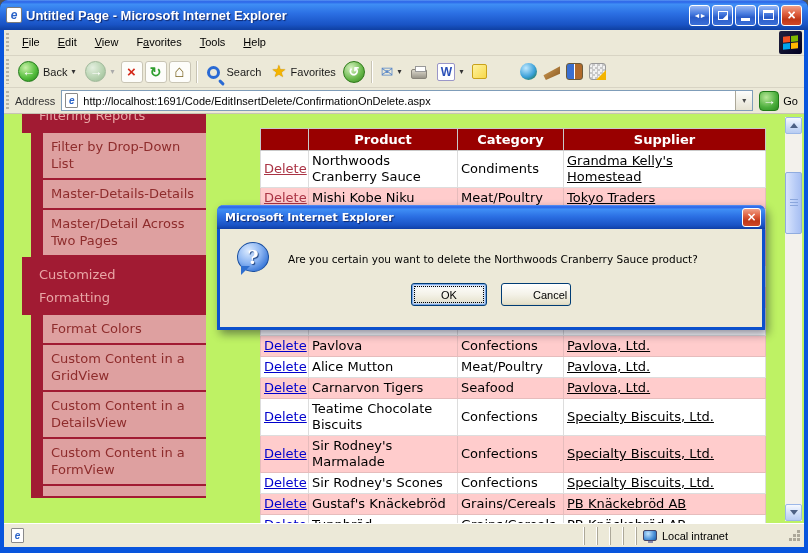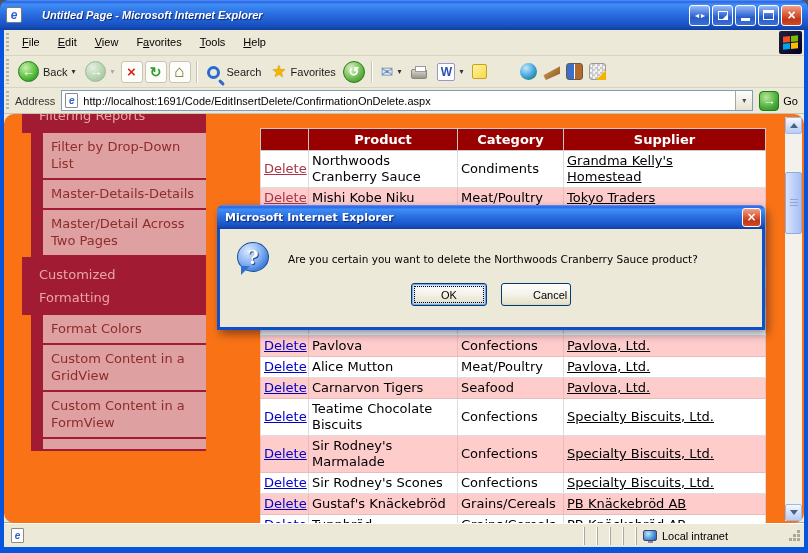--- a/index.html
+++ b/index.html
@@ -12,22 +12,22 @@
     overflow:hidden;
   }
   
   .titlebar{
     height:30px;display:flex;align-items:center;padding:0 6px;
     background:linear-gradient(180deg,#5a96f2 0%,#2a63e8 6%,#3f8ef5 14%,#2b6fe3 45%,#1953c5 82%,#1144a8 96%,#0f3fa6 100%);
     border-radius:8px 8px 0 0;
   }
   .app-icon{width:16px;height:16px;background:#fff;border:1px solid #7a7a7a;border-radius:2px;
     color:#2a63c8;font-weight:bold;font-size:12px;line-height:14px;text-align:center;font-style:italic;}
-  .title-text{color:#fff;font-weight:bold;font-size:11px;margin-left:20px;flex:1;
-    text-shadow:1px 1px 1px rgba(0,0,40,.6);white-space:nowrap;overflow:hidden;font-style:italic;}
+  .title-text{color:#fff;font-weight:bold;font-size:13px;margin-left:4px;flex:1;
+    text-shadow:1px 1px 1px rgba(0,0,40,.6);white-space:nowrap;overflow:hidden;}
   .win-controls{display:flex;gap:2px;}
   .wbtn{
     width:21px;height:21px;border-radius:3px;border:1px solid #fff;
     background:linear-gradient(180deg,#9ab8f4 0%,#4a7de0 40%,#2a5cc8 60%,#3a6fd8 100%);
     color:#fff;display:flex;align-items:center;justify-content:center;cursor:pointer;position:relative;
   }
   .wbtn.close{background:linear-gradient(180deg,#f0a088 0%,#e06040 40%,#c03818 70%,#d04828 100%);font-size:14px;font-weight:bold;line-height:1;}
   .glyph-lr{font-size:7px;letter-spacing:-1px;font-weight:bold;}
   .restore-glyph{width:10px;height:9px;border:1px solid #fff;position:relative;}
   .restore-glyph::after{content:"";position:absolute;right:-3px;bottom:-3px;border:3px solid transparent;border-left-color:#fff;transform:rotate(45deg);}
@@ -93,21 +93,21 @@
     font-weight:bold;font-size:10px;line-height:13px;text-align:center;font-style:italic;flex:none;}
   .addr-url{font-size:11px;color:#000;margin-left:5px;white-space:nowrap;overflow:hidden;flex:1;}
   .combo-btn{width:17px;height:19px;background:linear-gradient(180deg,#fdfdfb,#e6e2d2);border-left:1px solid #aca899;
     display:flex;align-items:center;justify-content:center;font-size:8px;color:#4a4a4a;cursor:pointer;}
   .go-btn{display:flex;align-items:center;gap:4px;margin-left:6px;cursor:pointer;}
   .go-icon{width:20px;height:20px;border-radius:4px;display:flex;align-items:center;justify-content:center;
     background:radial-gradient(circle at 35% 30%,#b8e898,#4cae3c 60%,#2a8a1f);border:1px solid #1f7a18;
     color:#fff;font-weight:bold;font-size:13px;line-height:1;}
   .go-label{font-size:11px;color:#000;}
   
-  .content{flex:1;background:#f97316;position:relative;overflow:hidden;font-family:"DejaVu Sans",sans-serif;border-radius:10px;}
+  .content{flex:1;background:#bef264;position:relative;overflow:hidden;font-family:"DejaVu Sans",sans-serif;}
   
   .sidebar{position:absolute;left:18px;top:-16px;width:184px;font-size:13px;}
   .sb-header{background:var(--sidebar-header-bg,#a11b33);color:var(--sidebar-header-text,#e9a6a6);
     padding:6px 26px 6px 17px;line-height:23px;cursor:pointer;}
   .sb-items{margin-left:9px;}
   .sb-item{background:var(--sidebar-item-bg,#dea0a0);color:var(--sidebar-item-text,#8e2c2c);
     border-left:12px solid var(--sidebar-header-bg,#a11b33);
     border-bottom:2px solid var(--sidebar-header-bg,#a11b33);
     padding:5px 6px 6px 8px;line-height:17px;cursor:pointer;}
   .sb-stub{height:12px;padding:0;}
@@ -299,20 +299,21 @@
           <div class="sb-header">Filtering Reports</div>
           <div class="sb-items">
             <div class="sb-item">Filter by Drop-Down List</div>
             <div class="sb-item">Master-Details-Details</div>
             <div class="sb-item">Master/Detail Across Two Pages</div>
           </div>
           <div class="sb-header">Customized Formatting</div>
           <div class="sb-items">
             <div class="sb-item">Format Colors</div>
             <div class="sb-item">Custom Content in a GridView</div>
+            <div class="sb-item">Custom Content in a DetailsView</div>
             <div class="sb-item">Custom Content in a FormView</div>
           </div>
           <div class="sb-items">
             <div class="sb-item sb-stub"></div>
           </div>
         </div>
       <table class="grid" id="grid">
           <thead>
             <tr>
               <th class="col-del"></th>

